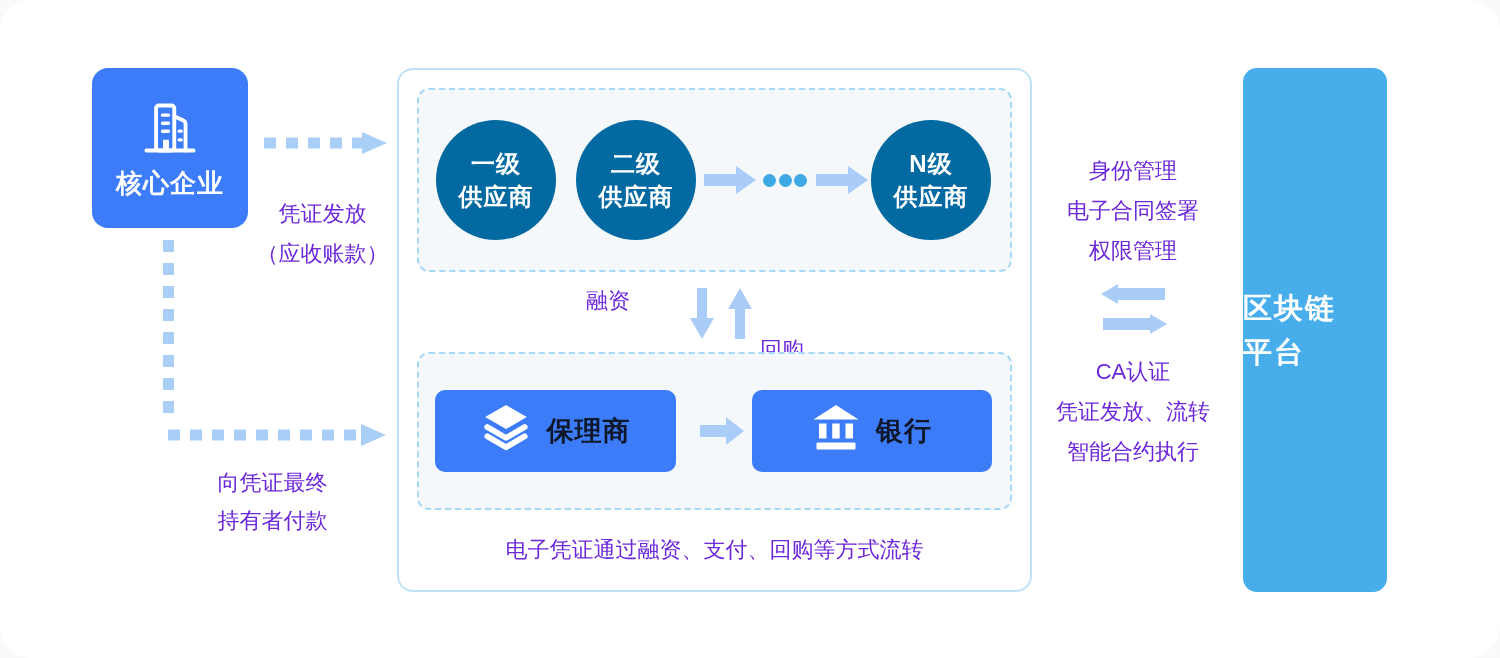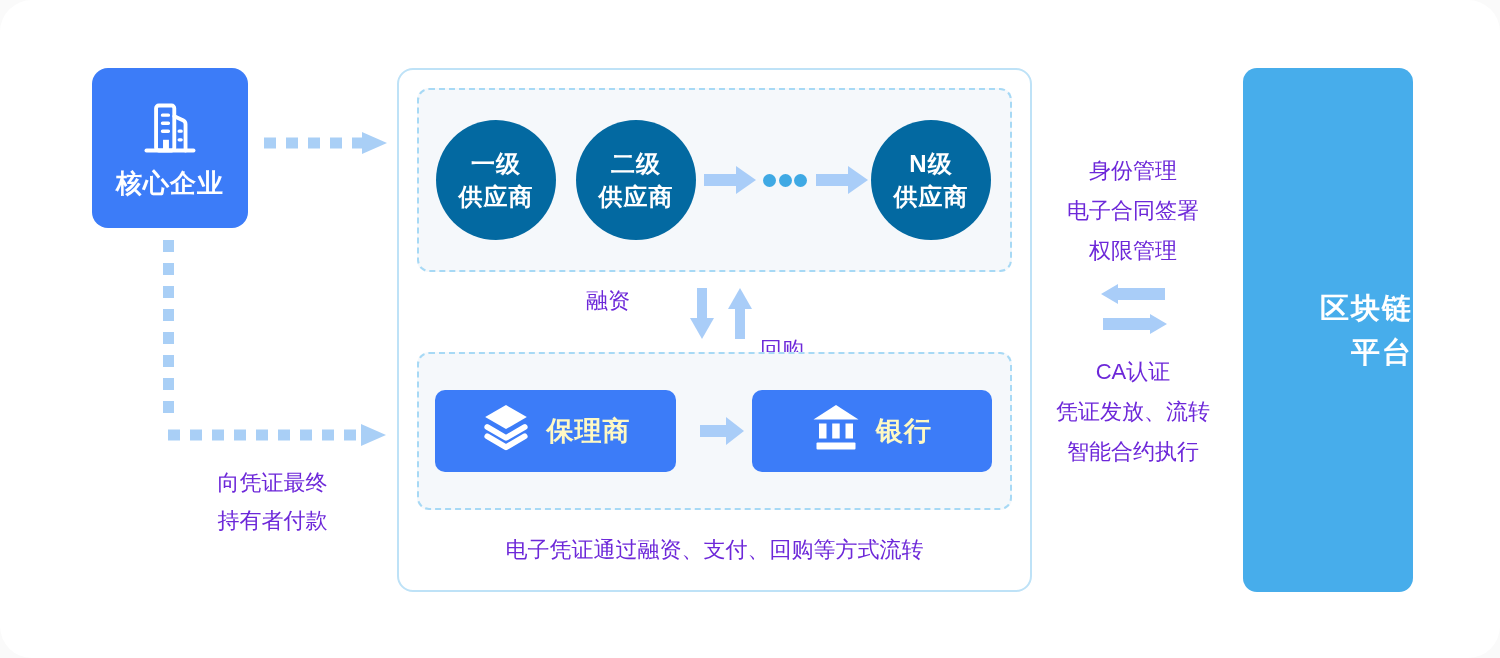--- a/index.html
+++ b/index.html
@@ -33,30 +33,30 @@
     display:flex;flex-direction:column;align-items:center;justify-content:center;
     color:#fff;font-size:24px;font-weight:700;line-height:33px;letter-spacing:1px;
   }
   .c1{left:436px;top:120px;} .c2{left:576px;top:120px;} .cn{left:871px;top:120px;}
   .dots{left:763px;top:174px;width:44px;height:13px;display:flex;justify-content:space-between;align-items:center;}
   .dots span{width:13px;height:13px;border-radius:50%;background:#3FA9E4;display:block;}
   .fin-label{left:586px;top:286px;width:92px;text-align:left;}
   .buy-label{left:760px;top:299px;width:92px;text-align:left;margin-top:36px;}
   .blue-btn{
     background:#3C7CF8;border-radius:10px;display:flex;align-items:center;
-    justify-content:center;gap:16px;color:#fef9c3;font-size:27px;font-weight:700;letter-spacing:1px;
+    justify-content:center;gap:16px;color:#0f172a;font-size:27px;font-weight:700;letter-spacing:1px;
   }
   .factor-btn{left:435px;top:390px;width:241px;height:82px;}
   .bank-btn{left:752px;top:390px;width:240px;height:82px;}
   .caption{left:397px;top:535px;width:635px;}
   .features-top{left:1040px;top:151px;width:186px;line-height:40px;}
   .features-bottom{left:1028px;top:352px;width:210px;line-height:40px;}
   .panel{
-    left:1243px;top:68px;width:170px;height:524px;background:#47ADEB;border-radius:14px;
-    display:flex;flex-direction:column;align-items:flex-end;justify-content:center;
+    left:1243px;top:68px;width:144px;height:524px;background:#47ADEB;border-radius:14px;
+    display:flex;flex-direction:column;align-items:flex-start;justify-content:center;
     color:#fff;font-size:29px;font-weight:700;line-height:44px;letter-spacing:2px;
   }
 </style>
 </head>
 <body>
 
 <div class="page">
 
   <div class="abs core-box">
     <div class="icon-wrap">
@@ -69,20 +69,24 @@
         <path d="M36.5 31 H38.5 M36.5 39 H38.5" stroke="#fff" stroke-width="3" stroke-linecap="round"></path>
       </svg>
     </div>
     <div class="core-label">核心企业</div>
   </div>
 
   <svg class="abs" style="left:262px;top:130px;" width="128" height="26">
     <line x1="2" y1="13" x2="100" y2="13" stroke="#A9CFF6" stroke-width="11" stroke-dasharray="12 10"></line>
     <polygon points="100,2 125,13 100,24" fill="#A9CFF6"></polygon>
   </svg>
+  <div class="abs gray-label" style="left:240px;top:194px;width:165px;line-height:40px;">
+    <div>凭证发放</div>
+    <div>（应收账款）</div>
+  </div>
 
   <svg class="abs" style="left:158px;top:237px;" width="235" height="215">
     <line x1="10.5" y1="3" x2="10.5" y2="186" stroke="#A9CFF6" stroke-width="11" stroke-dasharray="12 11"></line>
     <line x1="10" y1="198" x2="203" y2="198" stroke="#A9CFF6" stroke-width="11" stroke-dasharray="12 10"></line>
     <polygon points="203,187 228,198 203,209" fill="#A9CFF6"></polygon>
   </svg>
   <div class="abs gray-label" style="left:190px;top:464px;width:165px;line-height:38px;">
     <div>向凭证最终</div>
     <div>持有者付款</div>
   </div>

